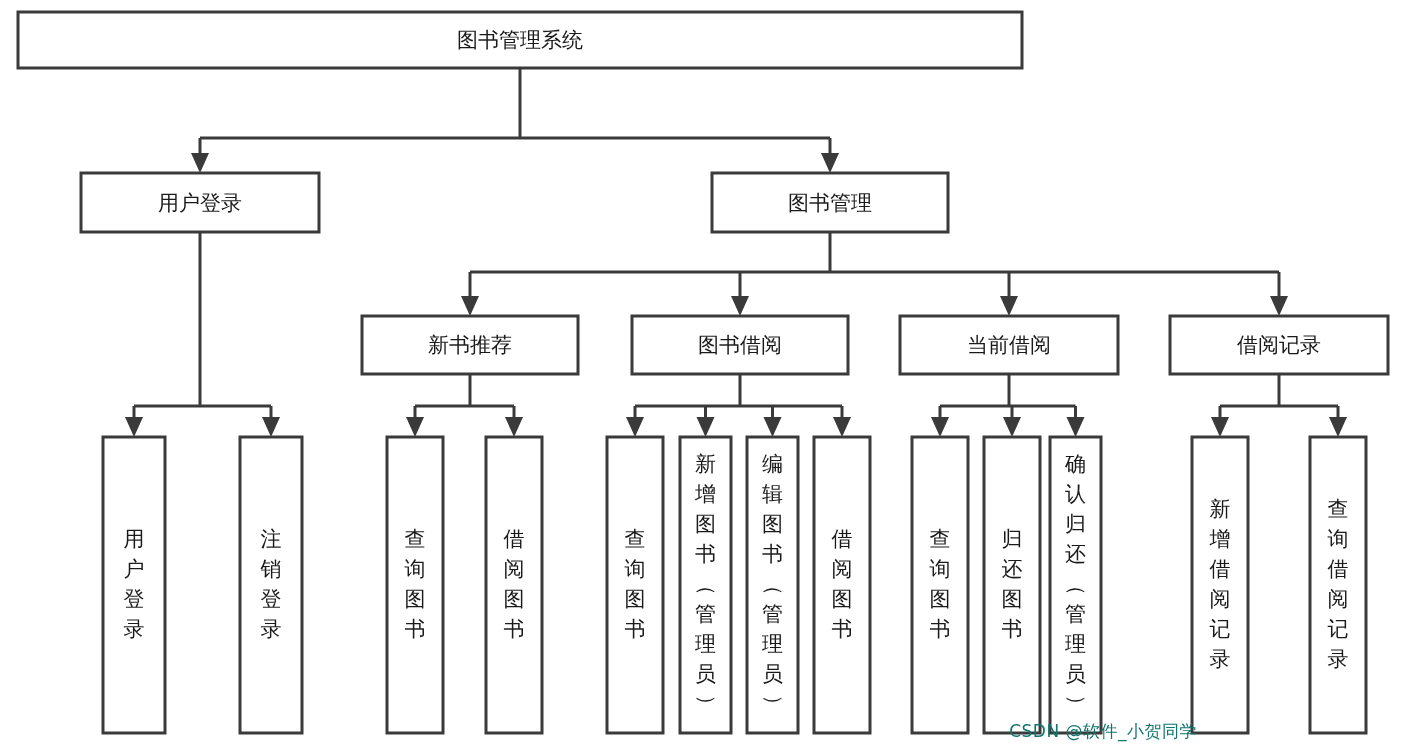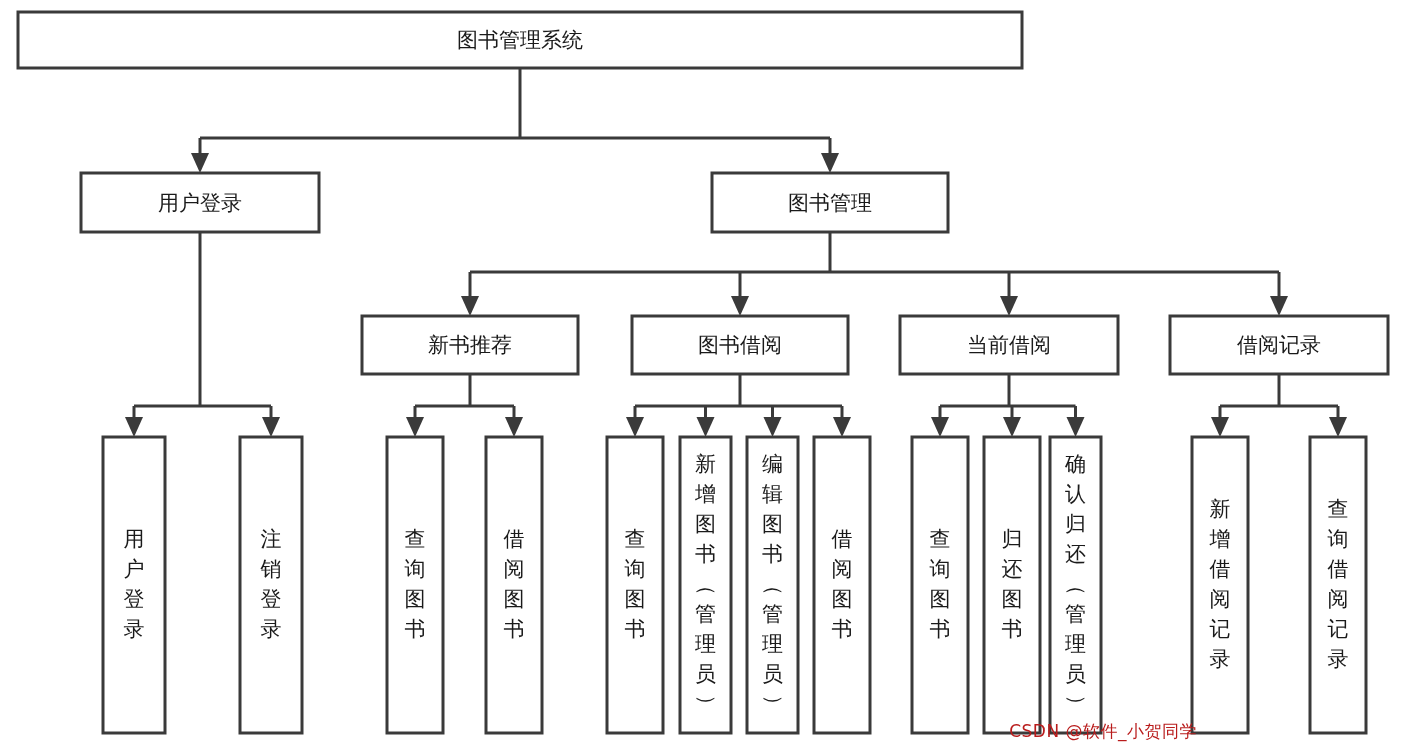--- a/index.html
+++ b/index.html
@@ -53,21 +53,21 @@
     font-size: 21px;
     text-anchor: middle;
     dominant-baseline: middle;
   }
   .watermark {
     position: absolute;
     right: 8px;
     bottom: 4px;
     font-family: "DejaVu Sans", "Liberation Sans", sans-serif;
     font-size: 17px;
-    color: #b91c1c;
+    color: #0f766e;
     white-space: nowrap;
     letter-spacing: 0.5px;
   }
 </style>
 </head>
 <body>
 
 <div id="diagram-root">
 
   <svg id="flow-svg" viewBox="0 0 1405 747">

